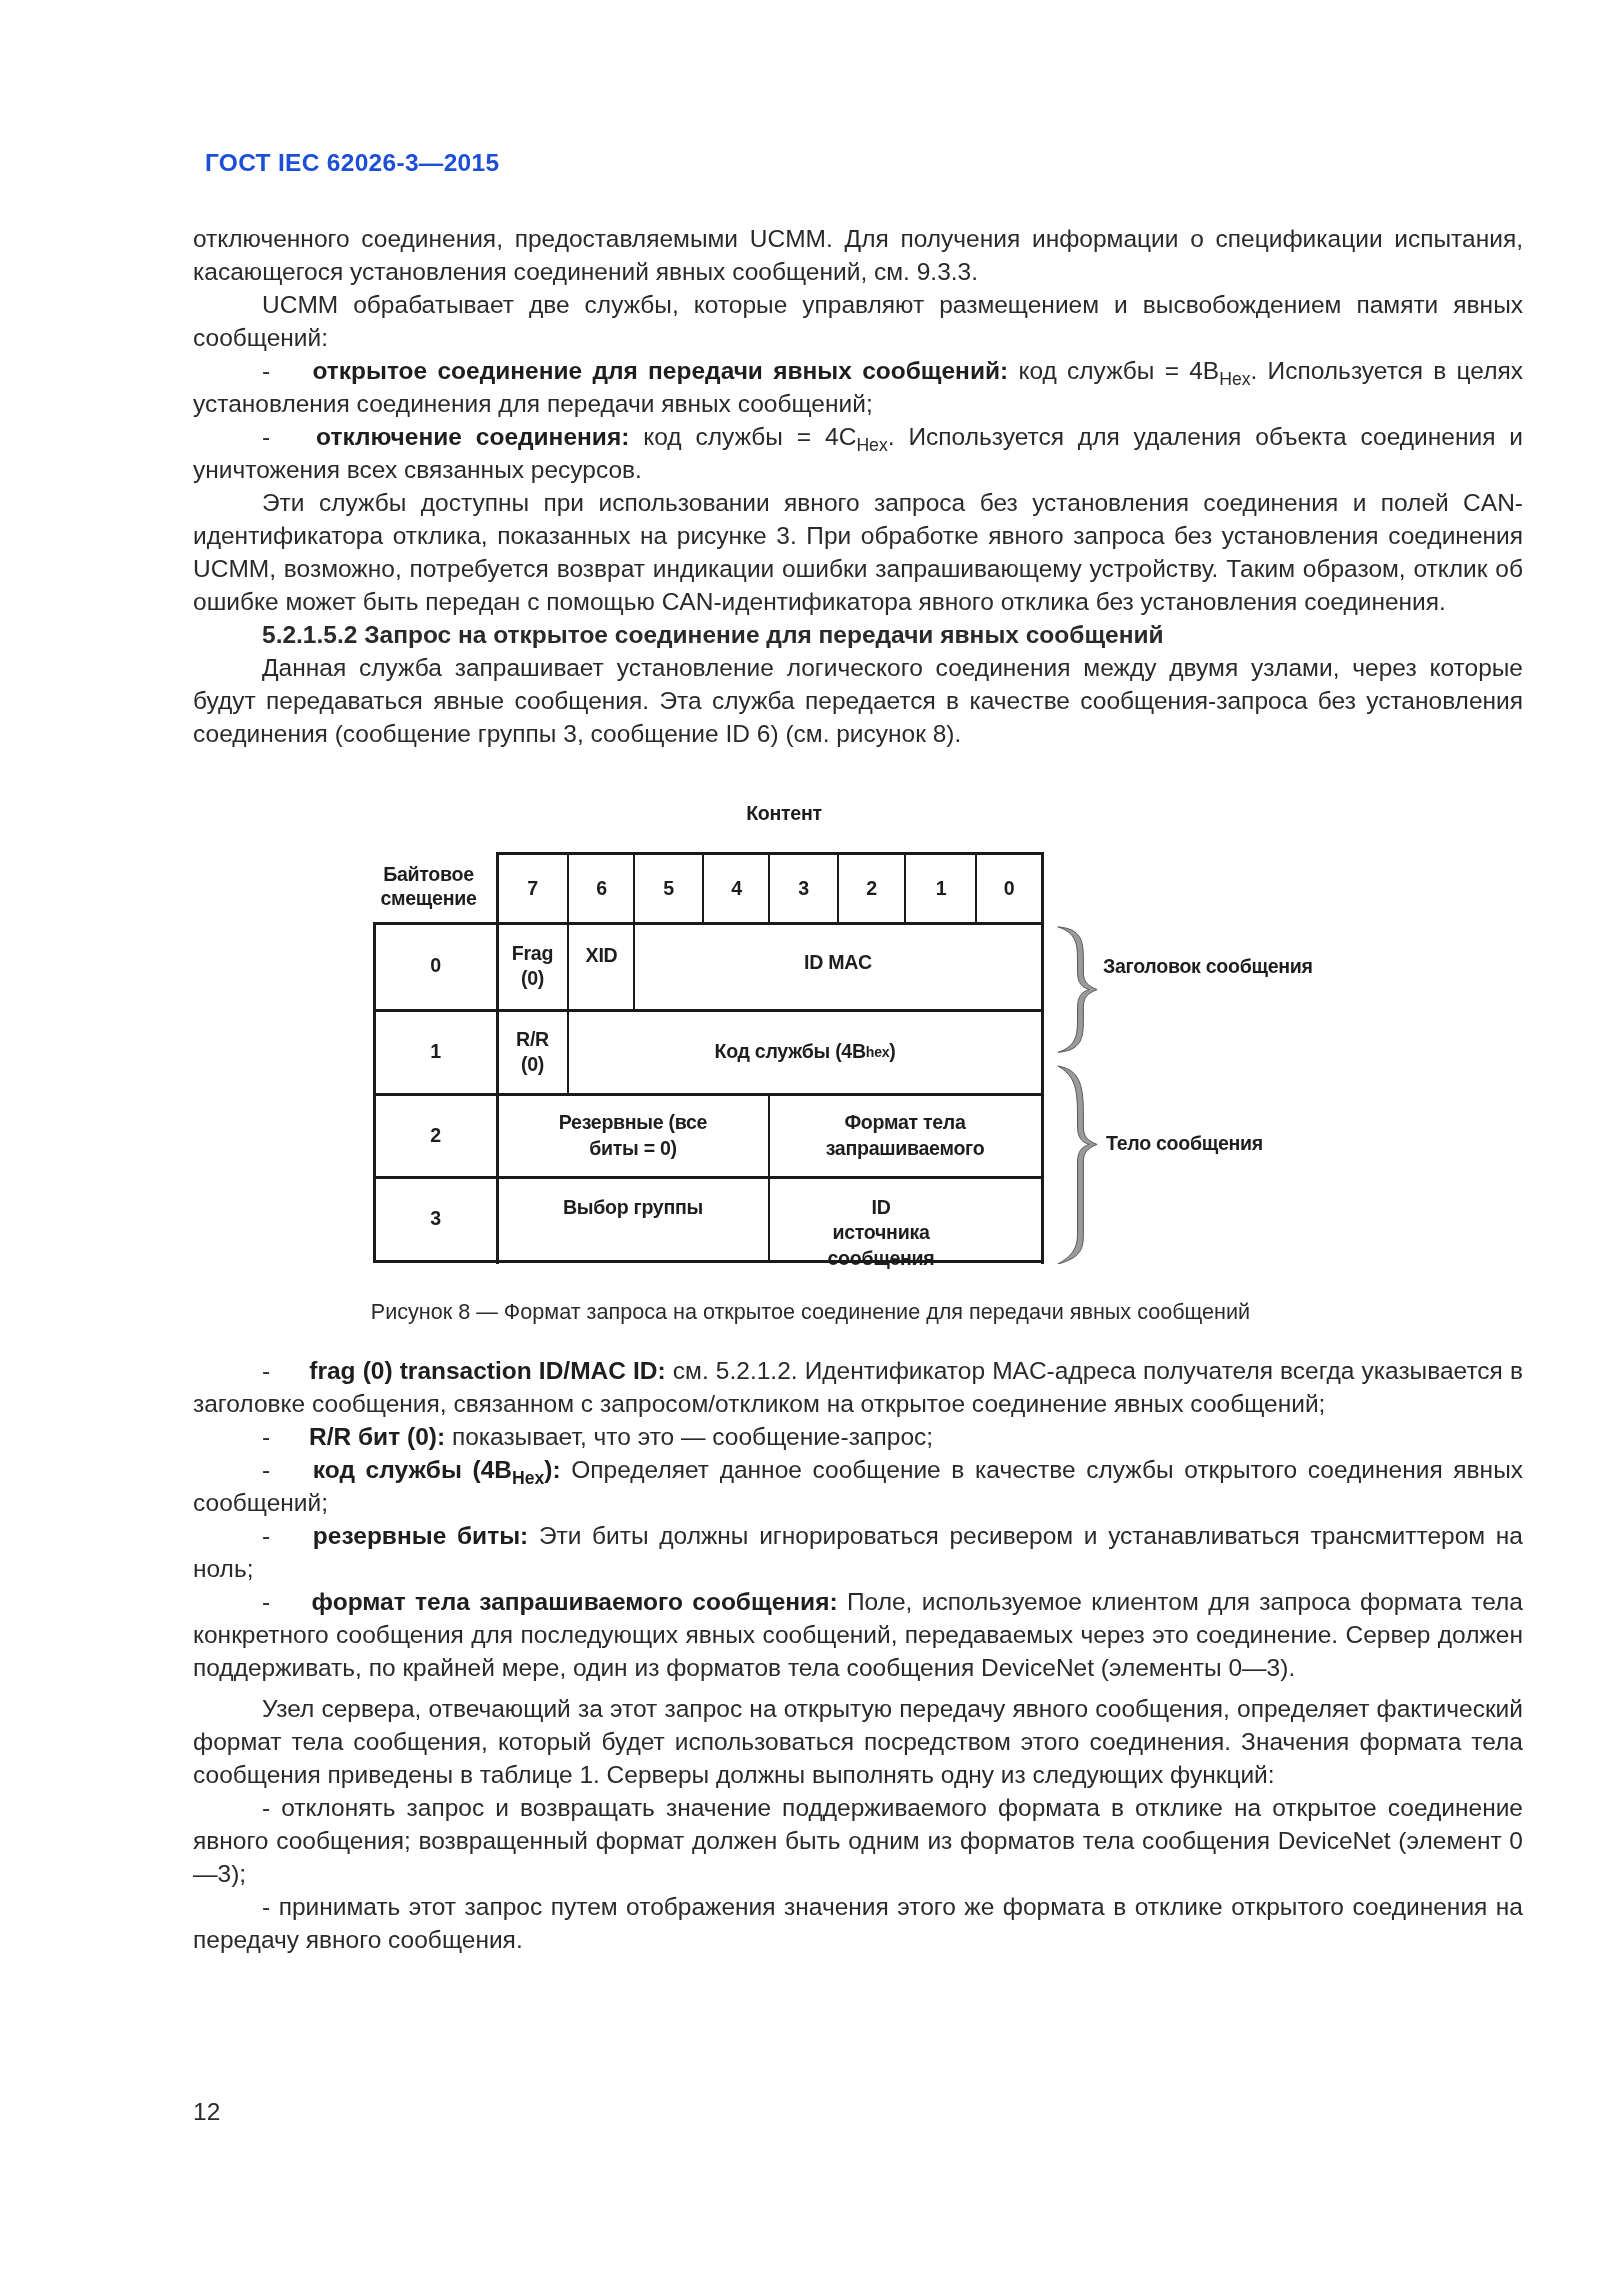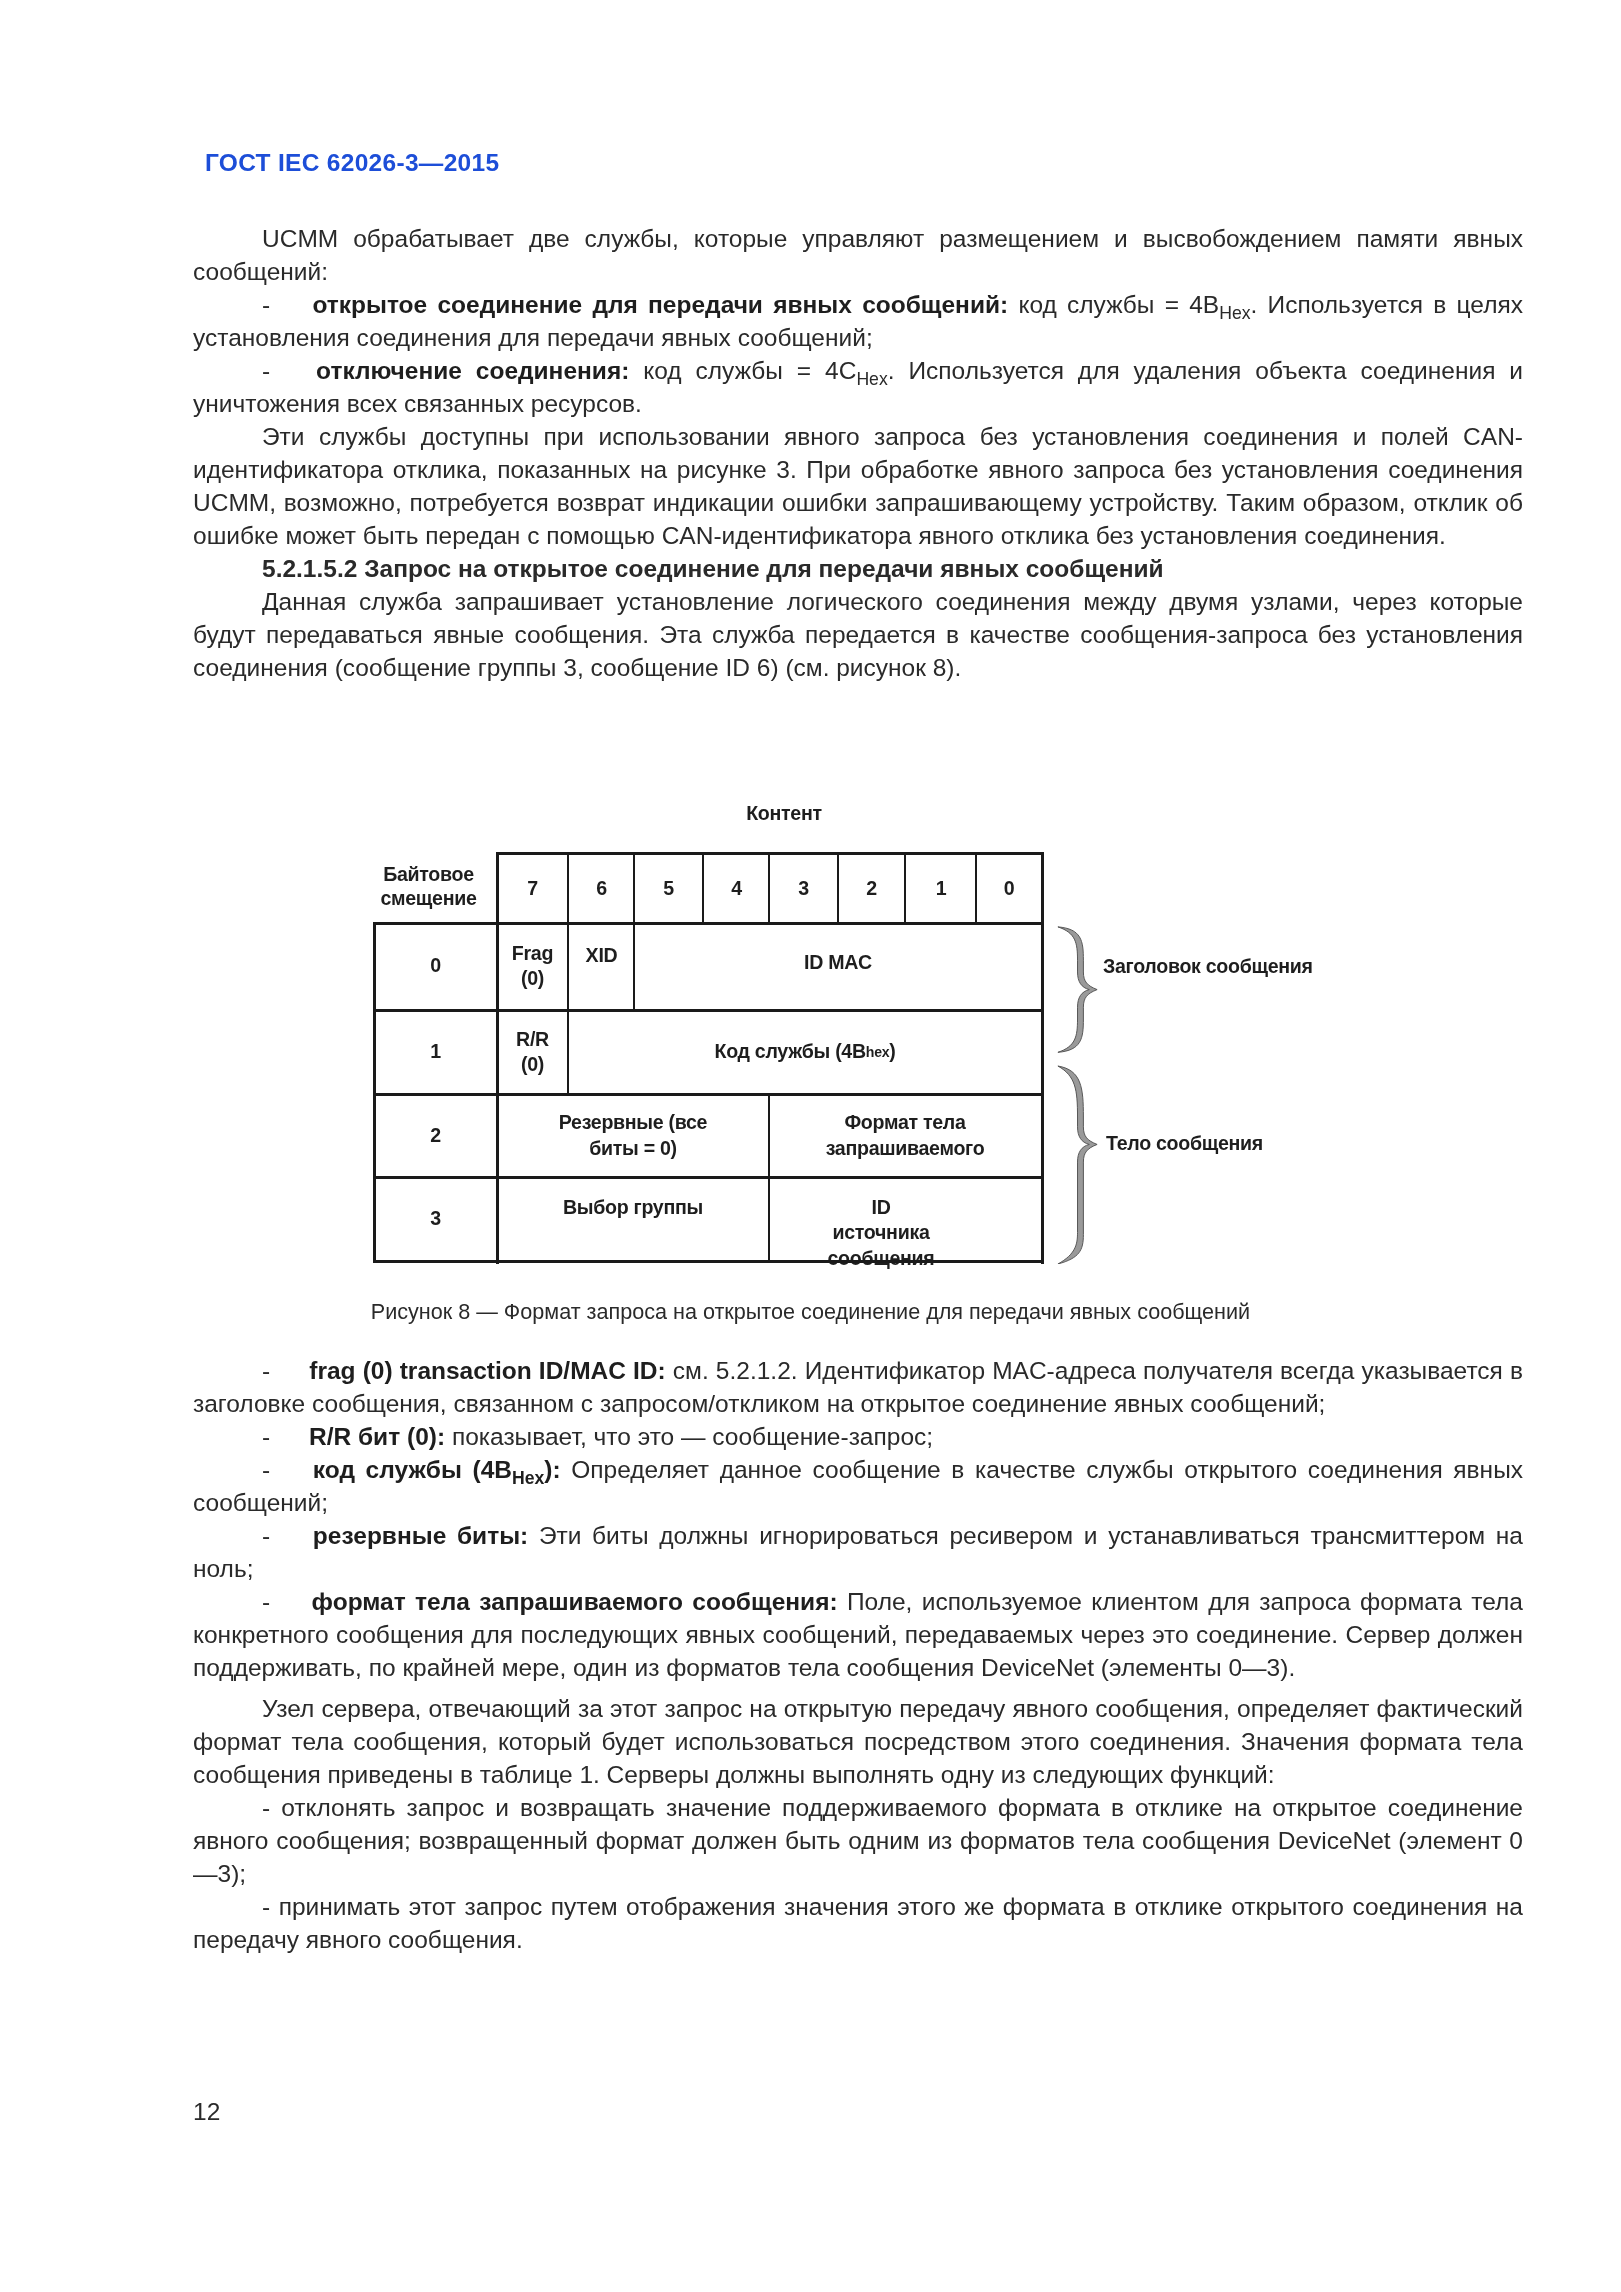--- a/index.html
+++ b/index.html
@@ -25,20 +25,21 @@
   .line { position: absolute; background: #1a1a1a; }
   .caption { position: absolute; left: 0; width: 1621px; top: 1299px; text-align: center; font-size: 21.6px; color: #2a2a2a; }
   .page-num { position: absolute; left: 193px; top: 2098px; font-size: 24.5px; }
 </style>
 </head>
 <body>
 
 <div class="page-header">ГОСТ IEC 62026-3—2015</div>
 
 <div class="body-text" style="top: 222px;">
+  <p class="p">отключенного соединения, предоставляемыми UCMM. Для получения информации о спецификации испытания, касающегося установления соединений явных сообщений, см. 9.3.3.</p>
   <p class="p ind">UCMM обрабатывает две службы, которые управляют размещением и высвобождением памяти явных сообщений:</p>
   <p class="p ind"><span>- </span><span class="b">открытое соединение для передачи явных сообщений:</span><span> код службы = 4B</span><sub>Hex</sub><span>. Используется в целях установления соединения для передачи явных сообщений;</span></p>
   <p class="p ind"><span>- </span><span class="b">отключение соединения:</span><span> код службы = 4C</span><sub>Hex</sub><span>. Используется для удаления объекта соединения и уничтожения всех связанных ресурсов.</span></p>
   <p class="p ind">Эти службы доступны при использовании явного запроса без установления соединения и полей CAN-идентификатора отклика, показанных на рисунке 3. При обработке явного запроса без установления соединения UCMM, возможно, потребуется возврат индикации ошибки запрашивающему устройству. Таким образом, отклик об ошибке может быть передан с помощью CAN-идентификатора явного отклика без установления соединения.</p>
   <p class="heading">5.2.1.5.2  Запрос на открытое соединение для передачи явных сообщений</p>
   <p class="p ind">Данная служба запрашивает установление логического соединения между двумя узлами, через которые будут передаваться явные сообщения. Эта служба передается в качестве сообщения-запроса без установления соединения (сообщение группы 3, сообщение ID 6) (см. рисунок 8).</p>
 </div>
 
 <div class="fig">
   <div class="fig-label" style="left:686px; top:802px; width:196px;">Контент</div>

